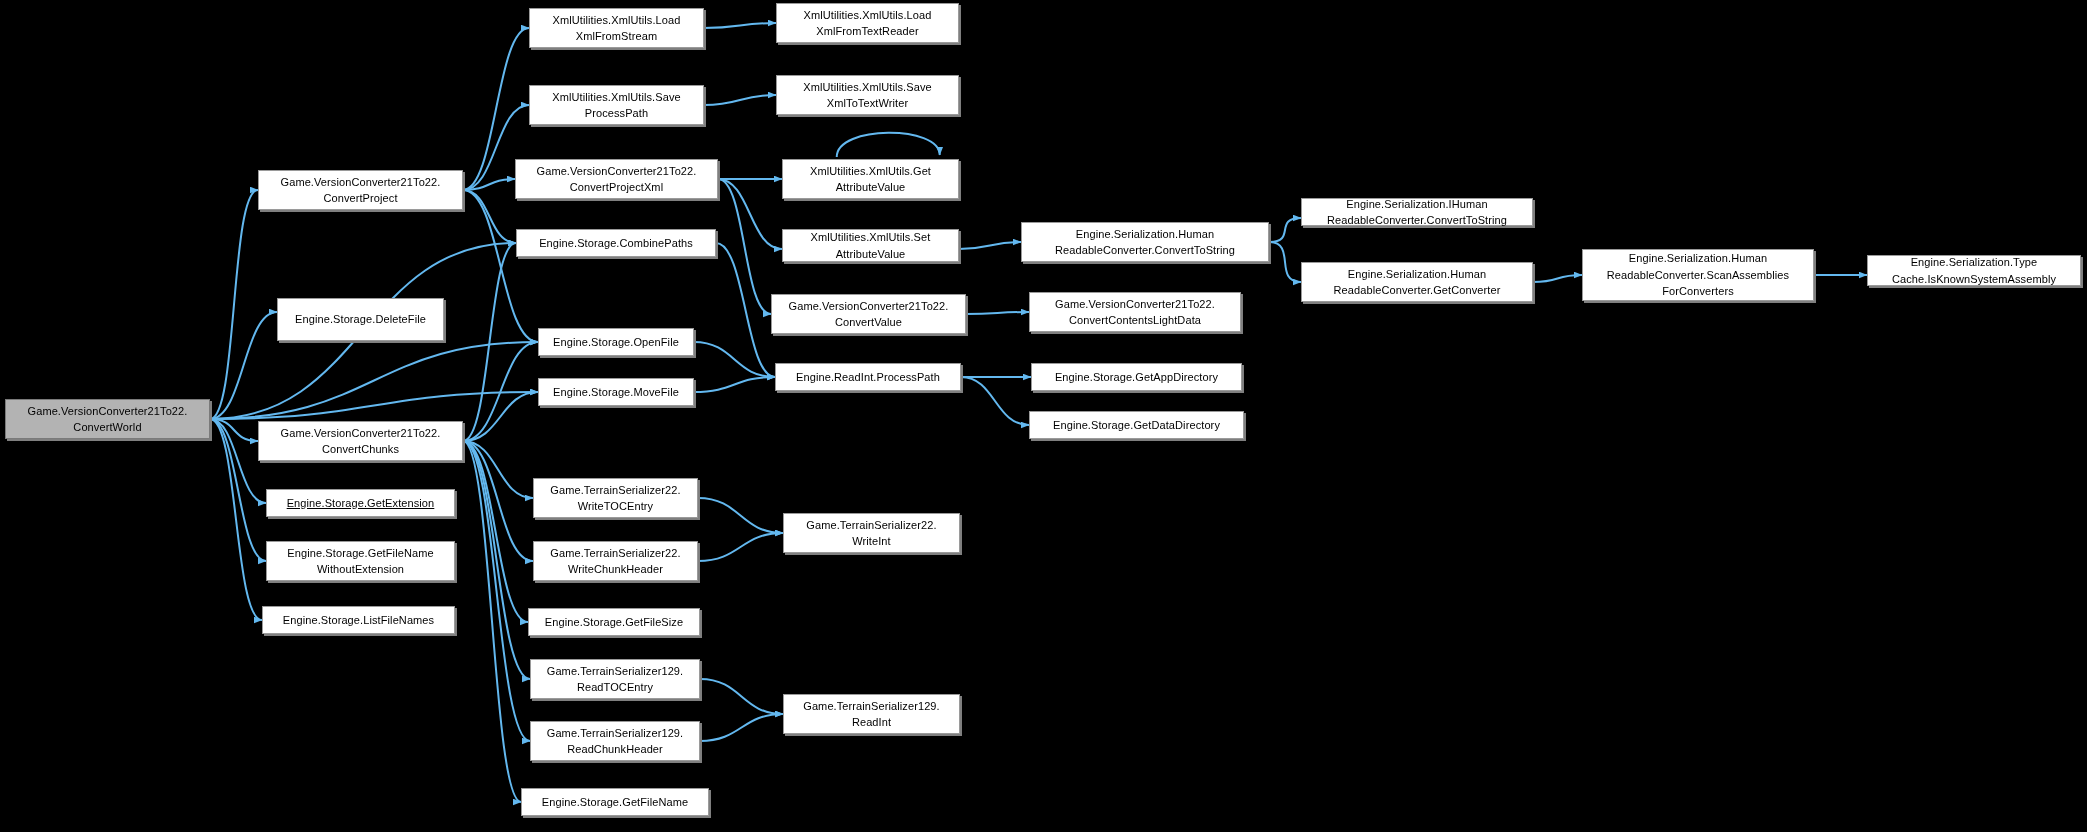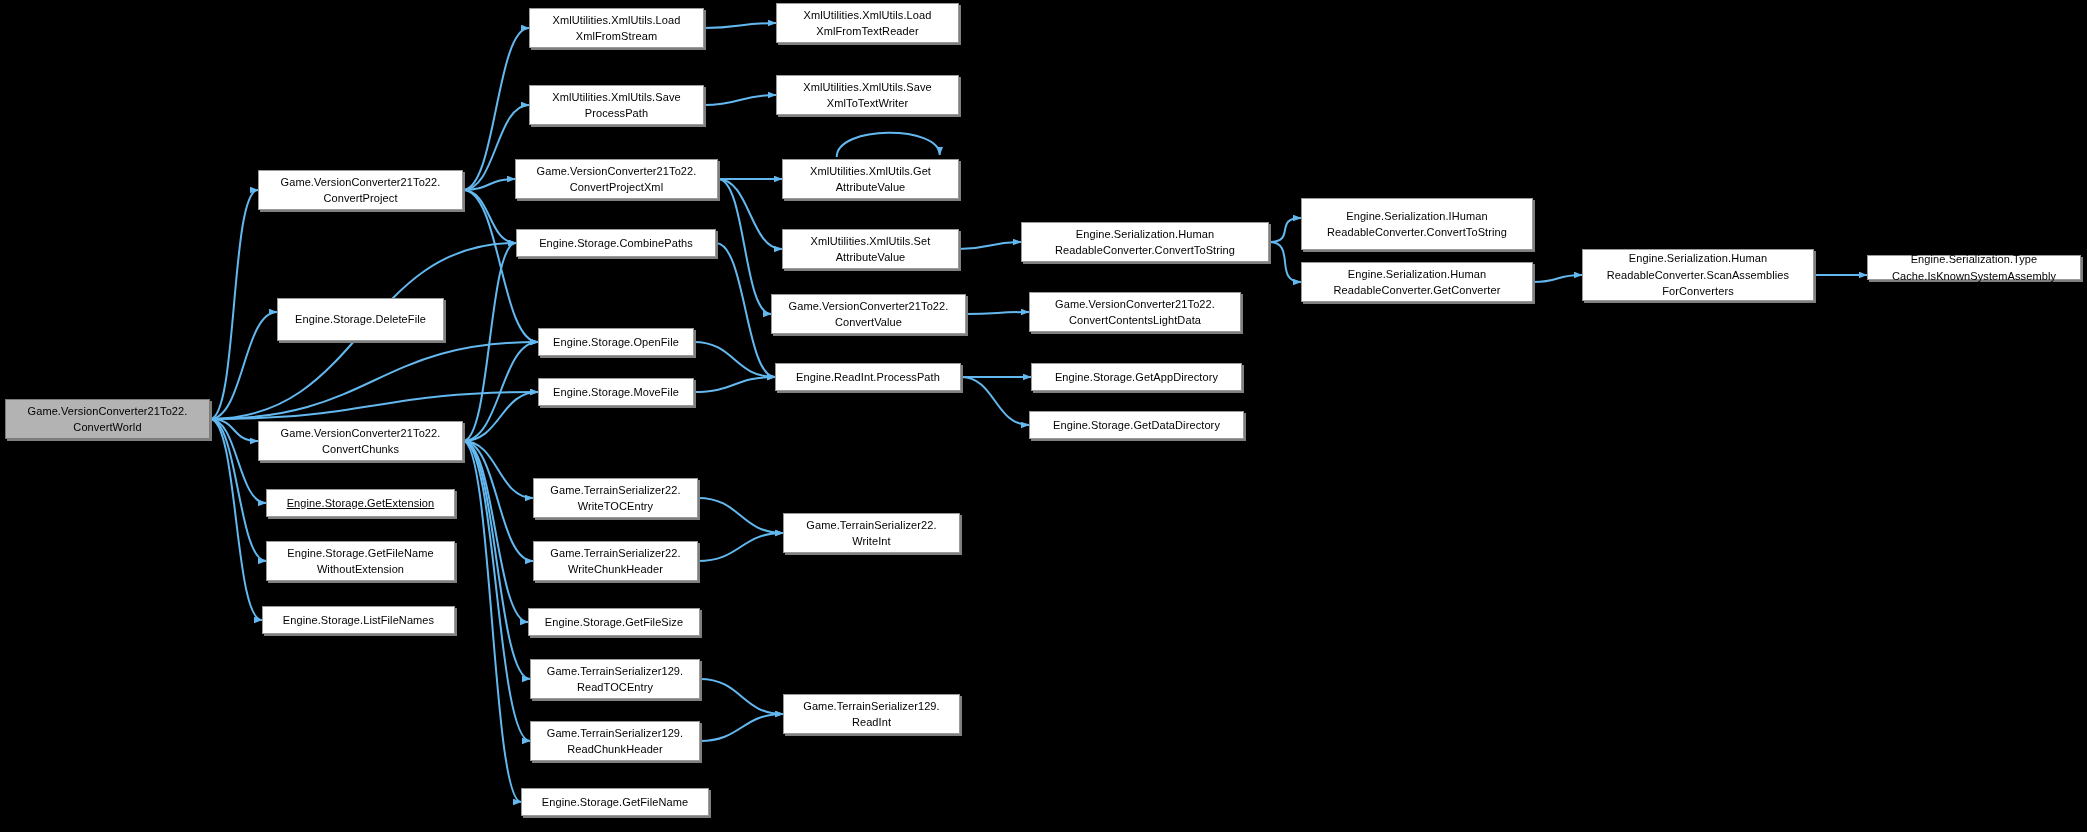--- a/index.html
+++ b/index.html
@@ -191,21 +191,21 @@
           <span>XmlUtilities.XmlUtils.Save</span>
           <span>XmlToTextWriter</span>
         </div>
       </div>
       <div class="node" style="left: 782px; top: 159px; width: 177px; height: 40px;">
         <div>
           <span>XmlUtilities.XmlUtils.Get</span>
           <span>AttributeValue</span>
         </div>
       </div>
-      <div class="node" style="left: 782px; top: 229px; width: 177px; height: 40px;">
+      <div class="node" style="left: 782px; top: 229px; width: 177px; height: 33px;">
         <div>
           <span>XmlUtilities.XmlUtils.Set</span>
           <span>AttributeValue</span>
         </div>
       </div>
       <div class="node" style="left: 771px; top: 294px; width: 195px; height: 40px;">
         <div>
           <span>Game.VersionConverter21To22.</span>
           <span>ConvertValue</span>
         </div>
@@ -242,39 +242,39 @@
       <div class="node" style="left: 1031px; top: 363px; width: 211px; height: 28px;">
         <div>
           <span>Engine.Storage.GetAppDirectory</span>
         </div>
       </div>
       <div class="node" style="left: 1029px; top: 411px; width: 215px; height: 28px;">
         <div>
           <span>Engine.Storage.GetDataDirectory</span>
         </div>
       </div>
-      <div class="node" style="left: 1301px; top: 198px; width: 232px; height: 52px;">
+      <div class="node" style="left: 1301px; top: 198px; width: 232px; height: 28px;">
         <div>
           <span>Engine.Serialization.IHuman</span>
           <span>ReadableConverter.ConvertToString</span>
         </div>
       </div>
       <div class="node" style="left: 1301px; top: 262px; width: 232px; height: 40px;">
         <div>
           <span>Engine.Serialization.Human</span>
           <span>ReadableConverter.GetConverter</span>
         </div>
       </div>
       <div class="node" style="left: 1582px; top: 249px; width: 232px; height: 52px;">
         <div>
           <span>Engine.Serialization.Human</span>
           <span>ReadableConverter.ScanAssemblies</span>
           <span>ForConverters</span>
         </div>
       </div>
-      <div class="node" style="left: 1867px; top: 255px; width: 214px; height: 25px;">
+      <div class="node" style="left: 1867px; top: 255px; width: 214px; height: 31px;">
         <div>
           <span>Engine.Serialization.Type</span>
           <span>Cache.IsKnownSystemAssembly</span>
         </div>
       </div>
     </div>
 </div>
 
 </body></html>

